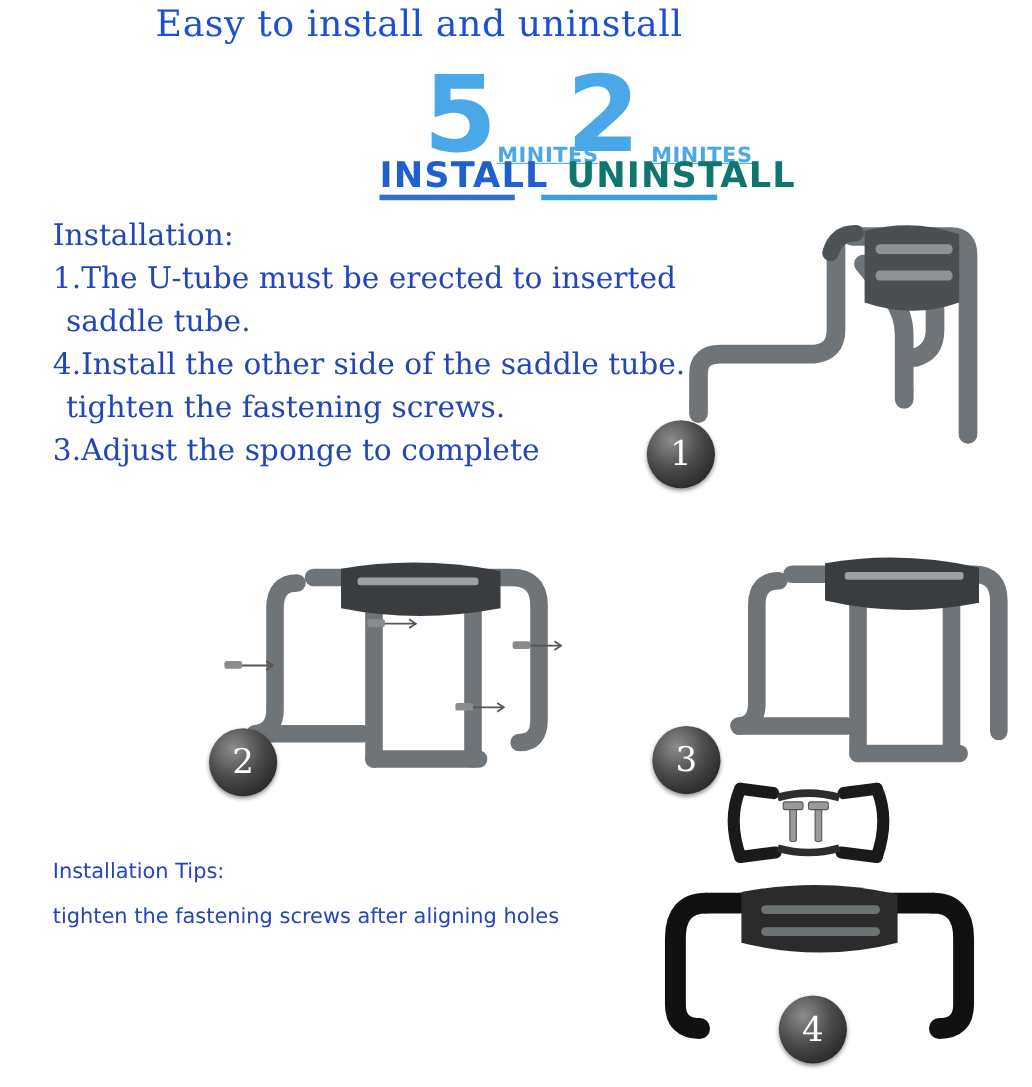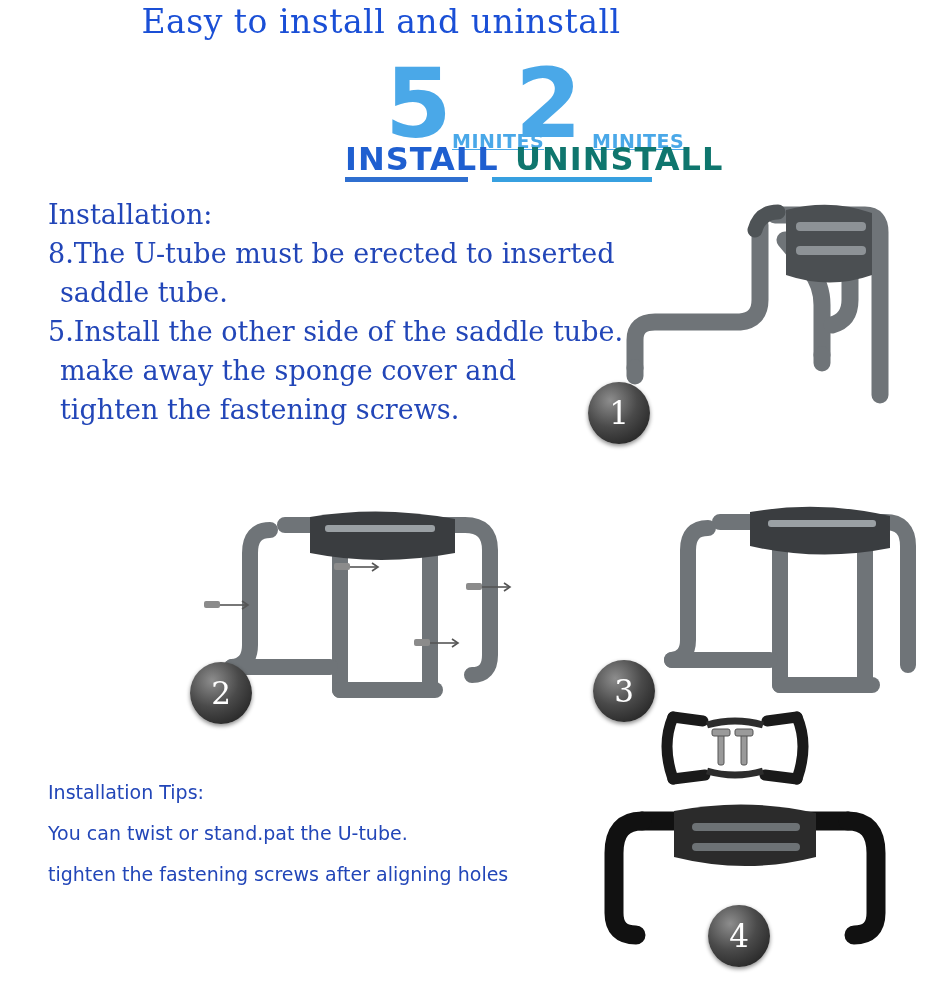--- a/index.html
+++ b/index.html
@@ -155,30 +155,29 @@
 
   <div class="word-row">
     <div class="bigword install">INSTALL</div>
     <div class="underline u1"></div>
     <div class="bigword uninstall">UNINSTALL</div>
     <div class="underline u2"></div>
   </div>
 
   <div class="instructions">
     <div class="ln">Installation:</div>
-    <div class="ln">8.The U-tube must be erected to inserted</div>
+    <div class="ln">1.The U-tube must be erected to inserted</div>
     <div class="ln ind1">saddle tube.</div>
-    <div class="ln">5.Install the other side of the saddle tube.</div>
-    <div class="ln ind1">make away the sponge cover and</div>
+    <div class="ln">4.Install the other side of the saddle tube.</div>
     <div class="ln ind1">tighten the fastening screws.</div>
+    <div class="ln">3.Adjust the sponge to complete</div>
   </div>
 
   <div class="tips">
     <div>Installation Tips:</div>
-    <div>You can twist or stand.pat the U-tube.</div>
     <div>tighten the fastening screws after aligning holes</div>
   </div>
 
   <div class="fig fig1">
     <svg width="320" height="270" viewBox="0 0 320 270">
       <g fill="none" stroke="#6f7478" stroke-width="17" stroke-linecap="round" stroke-linejoin="round">
         <path d="M175 35 L265 35 Q280 35 280 52 L280 215"></path>
         <path d="M160 45 L160 120 Q160 140 140 142 L55 142 Q35 142 35 160 L35 188"></path>
         <path d="M185 60 L210 90 Q222 105 222 125 L222 175"></path>
         <path d="M250 60 L250 120 Q250 140 232 145"></path>

